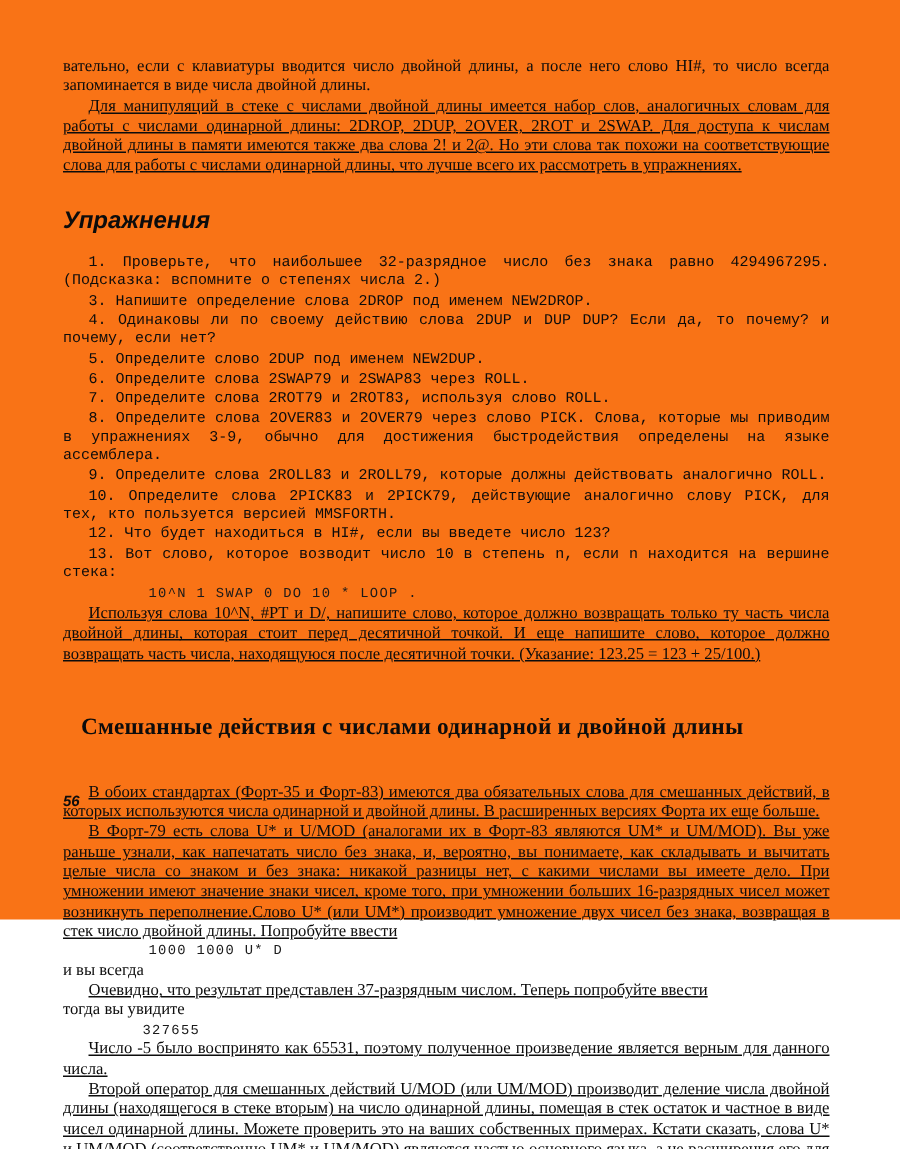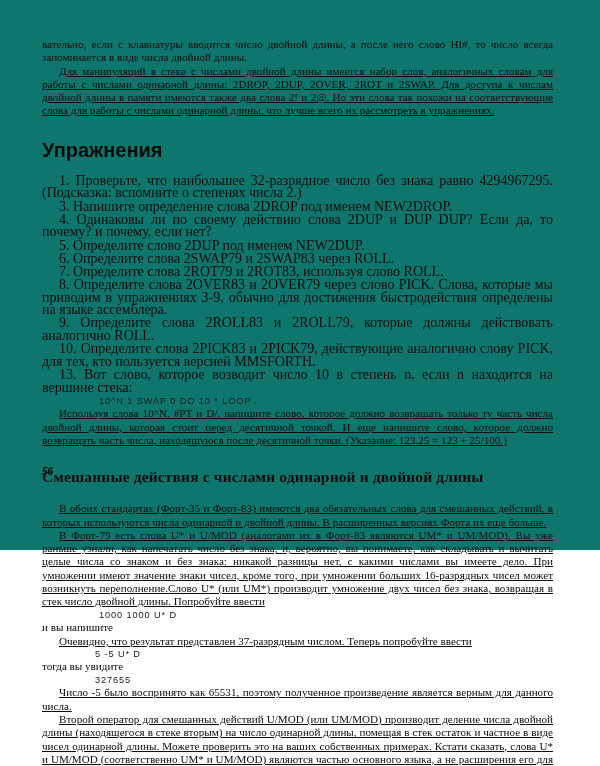--- a/index.html
+++ b/index.html
@@ -10,73 +10,75 @@
   body {
     width: 600px;
     height: 766px;
     font-family: "Liberation Serif", "DejaVu Serif", serif;
     color: #0c0c0c;
     overflow: hidden;
   }
   .page {
     position: relative;
     width: 600px;
-    height: 550px;
+    height: 613px;
     box-sizing: border-box;
     padding: 38px 47px 10px 42px;
-    background: #0f766e;
+    background: #f97316;
   }
   .body-text {
     font-size: 11.1px;
     line-height: 13.3px;
     text-align: justify;
     text-justify: inter-word;
     hyphens: manual;
     margin: 0;
   }
   .para-indent {
     text-indent: 17px;
     text-decoration: underline;
   }
   .para-noindent {
     text-indent: 0;
   }
   h2.section-heading {
     font-family: "Liberation Serif", "DejaVu Serif", serif;
     font-size: 15.5px;
     font-weight: bold;
-    margin: 0;
+    margin: 12px;
     padding: 0;
     letter-spacing: 0.15px;
   }
   h2.exercises-heading {
     font-family: "Liberation Sans", "DejaVu Sans", sans-serif;
-    font-size: 20px;
+    font-size: 16px;
     font-weight: bold;
     margin: 0;
     padding: 0;
+    font-style: italic;
   }
   .gap-md { height: 13px; }
   .gap-lg { height: 16px; }
   .gap-xl { height: 21px; }
 
   .exercise-list {
     margin: 0;
     padding: 0;
     list-style: none;
   }
   .exercise-item {
-    font-size: 14px;
+    font-size: 10px;
     line-height: 12.6px;
     text-align: justify;
     text-indent: 17px;
     margin: 0 0 0.6px 0;
+    font-family: Liberation Mono, monospace;
   }
   .code-line {
-    font-family: Liberation Sans, sans-serif;
+    font-family: Liberation Mono, monospace;
     font-size: 9.2px;
     line-height: 12.6px;
     letter-spacing: 0.9px;
     margin: 0;
     padding-left: 57px;
     color: #1a1a1a;
   }
   .code-line.tight { padding-left: 53px; }
   .run-in {
     font-size: 11.1px;
@@ -111,42 +113,42 @@
   <div class="exercise-list">
     <p class="exercise-item">1. Проверьте, что наибольшее 32-разрядное число без знака равно 4294967295. (Подсказка: вспомните о степенях числа 2.)</p>
     <p class="exercise-item">3. Напишите определение слова 2DROP под именем NEW2DROP.</p>
     <p class="exercise-item">4. Одинаковы ли по своему действию слова 2DUP и DUP DUP? Если да, то почему? и почему, если нет?</p>
     <p class="exercise-item">5. Определите слово 2DUP под именем NEW2DUP.</p>
     <p class="exercise-item">6. Определите слова 2SWAP79 и 2SWAP83 через ROLL.</p>
     <p class="exercise-item">7. Определите слова 2ROT79 и 2ROT83, используя слово ROLL.</p>
     <p class="exercise-item">8. Определите слова 2OVER83 и 2OVER79 через слово PICK. Слова, которые мы приводим в упражнениях 3-9, обычно для достижения быстродействия определены на языке ассемблера.</p>
     <p class="exercise-item">9. Определите слова 2ROLL83 и 2ROLL79, которые должны действовать аналогично ROLL.</p>
     <p class="exercise-item">10. Определите слова 2PICK83 и 2PICK79, действующие аналогично слову PICK, для тех, кто пользуется версией MMSFORTH.</p>
+    <p class="exercise-item">12. Что будет находиться в HI#, если вы введете число 123?</p>
     <p class="exercise-item">13. Вот слово, которое возводит число 10 в степень n, если n находится на вершине стека:</p>
   </div>
 
   <p class="code-line">10^N 1 SWAP 0 DO 10 * LOOP .</p>
 
   <p class="body-text para-indent">Используя слова 10^N, #PT и D/, напишите слово, которое должно возвращать только ту часть числа двойной длины, которая стоит перед десятичной точкой. И еще напишите слово, которое должно возвращать часть числа, находящуюся после десятичной точки. (Указание: 123.25 = 123 + 25/100.)</p>
 
   <div class="gap-xl"></div>
 
   <h2 class="section-heading">Смешанные действия с числами одинарной и двойной длины</h2>
 
   <div class="gap-lg"></div>
 
   <p class="body-text para-indent">В обоих стандартах (Форт-35 и Форт-83) имеются два обязательных слова для смешанных действий, в которых используются числа одинарной и двойной длины. В расширенных версиях Форта их еще больше.</p>
   <p class="body-text para-indent">В Форт-79 есть слова U* и U/MOD (аналогами их в Форт-83 являются UM* и UM/MOD). Вы уже раньше узнали, как напечатать число без знака, и, вероятно, вы понимаете, как складывать и вычитать целые числа со знаком и без знака: никакой разницы нет, с какими числами вы имеете дело. При умножении имеют значение знаки чисел, кроме того, при умножении больших 16-разрядных чисел может возникнуть переполнение.Слово U* (или UM*) производит умножение двух чисел без знака, возвращая в стек число двойной длины. Попробуйте ввести</p>
 
   <p class="code-line">1000 1000 U* D</p>
-  <p class="run-in">и вы напишите</p>
+  <p class="run-in">и вы всегда</p>
 
   <p class="body-text para-indent">Очевидно, что результат представлен 37-разрядным числом. Теперь попробуйте ввести</p>
 
-  <p class="code-line tight">5 -5 U* D</p>
   <p class="run-in">тогда вы увидите</p>
   <p class="code-line tight">327655</p>
 
   <p class="body-text para-indent">Число -5 было воспринято как 65531, поэтому полученное произведение является верным для данного числа.</p>
   <p class="body-text para-indent">Второй оператор для смешанных действий U/MOD (или UM/MOD) производит деление числа двойной длины (находящегося в стеке вторым) на число одинарной длины, помещая в стек остаток и частное в виде чисел одинарной длины. Можете проверить это на ваших собственных примерах. Кстати сказать, слова U* и UM/MOD (соответственно UM* и UM/MOD) являются частью основного языка, а не расширения его для чисел двойной длины. Расширяющие слова для смешанных опе-</p>
 
   <div class="page-number">56</div>
 
 </div>
 

